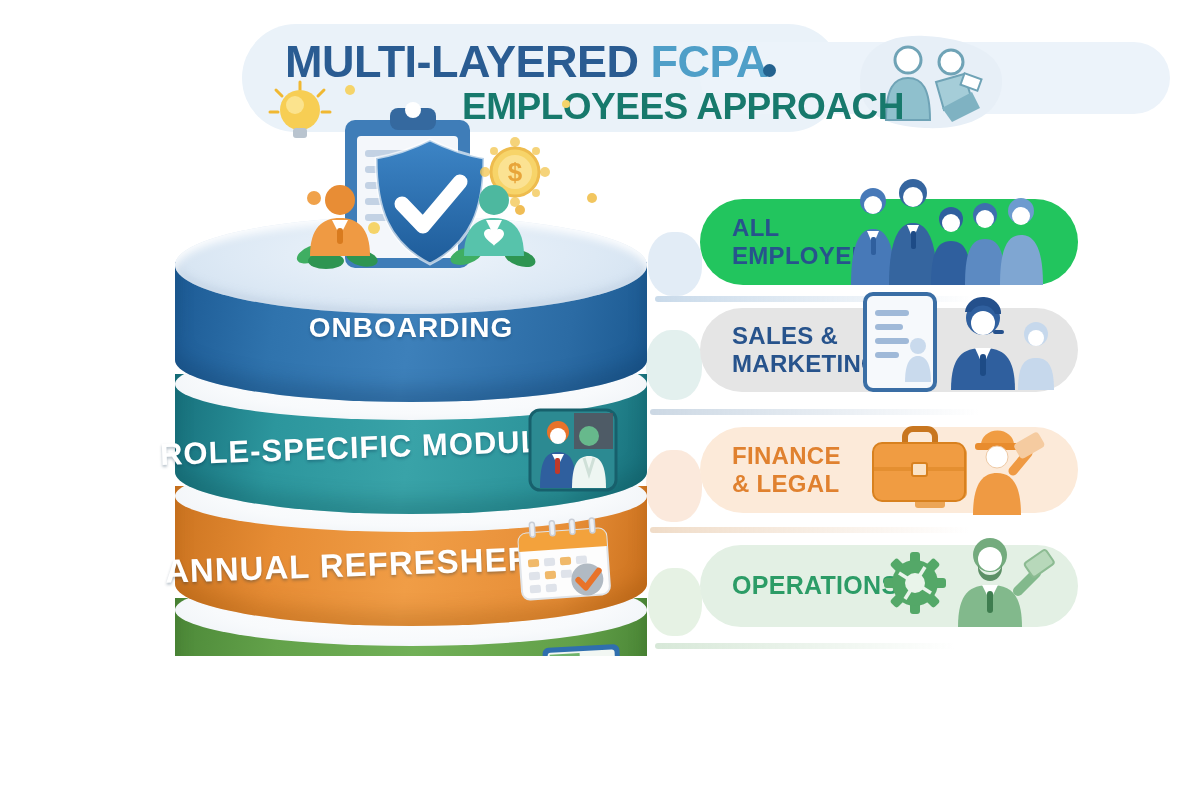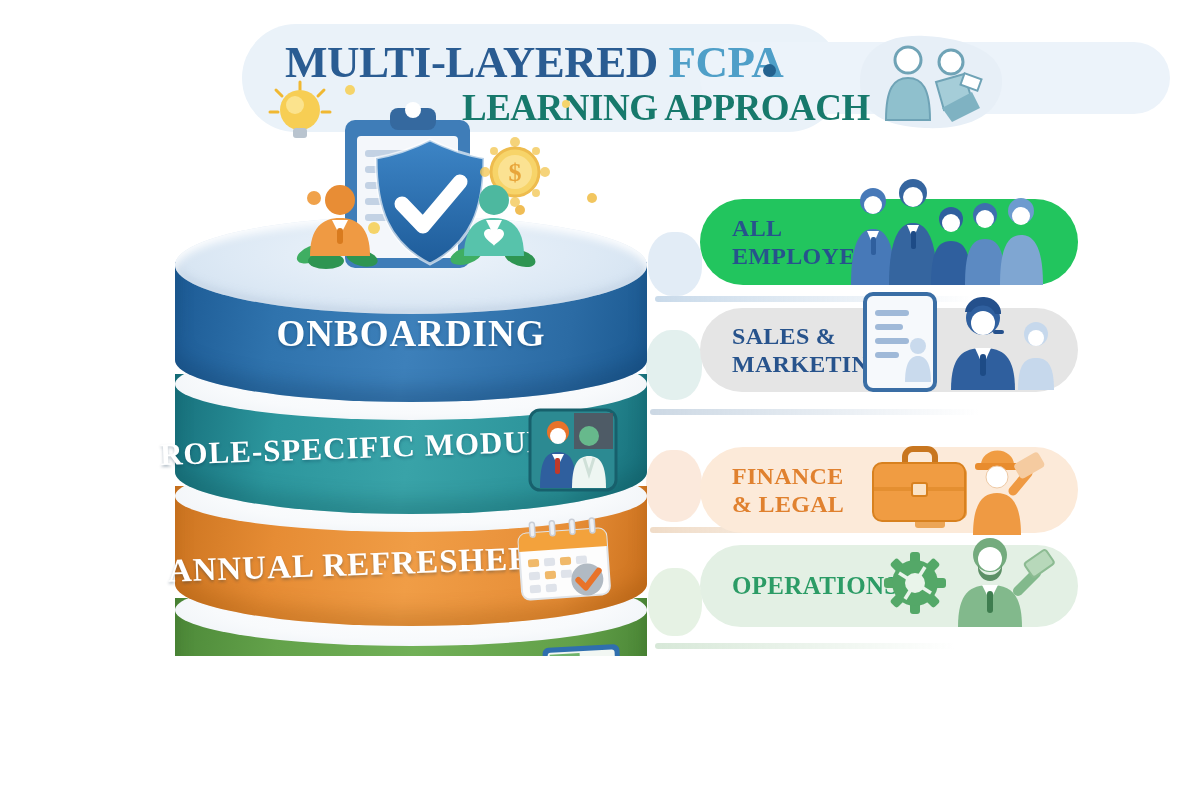--- a/index.html
+++ b/index.html
@@ -1,17 +1,17 @@
 <!DOCTYPE html>
 <html><head>
 <meta charset="utf-8">
 <style>
   html,body{margin:0;padding:0;background:#fff;}
   .stage{position:relative;width:1200px;height:656px;background:#ffffff;overflow:hidden;
-         font-family:Liberation Serif, serif;}
+         font-family:Liberation Sans, sans-serif;}
   .abs{position:absolute;}
 
   
   .blob-title{left:242px;top:24px;width:600px;height:108px;background:#eaf2f9;border-radius:60px;z-index:1;}
   .blob-title2{left:700px;top:42px;width:470px;height:72px;background:#ecf3fa;border-radius:40px;z-index:1;}
 
   
   .title-l1{left:285px;top:36px;font-size:45px;font-weight:800;letter-spacing:-0.5px;z-index:5;white-space:nowrap;}
   .title-l1 .p1{color:#2a5c92;}
   .title-l1 .p2{color:#4f9fc8;}
@@ -29,21 +29,21 @@
   .band-orange{top:486px;z-index:28;background:linear-gradient(100deg,#cc7420 0%,#e68c34 22%,#f09d46 50%,#e68d36 82%,#c96f1c 100%);box-shadow:inset 0 -14px 18px rgba(140,70,5,.25);}
   .band-green{top:598px;height:144px;z-index:24;background:linear-gradient(100deg,#4c8838 0%,#63a24a 22%,#71b057 50%,#62a049 82%,#478233 100%);box-shadow:inset 0 -14px 18px rgba(40,80,20,.28);}
   .rim{left:175px;width:472px;height:72px;border-radius:50%;
        background:radial-gradient(ellipse at 50% 40%, #ffffff 0%, #f8fafc 60%, #e9eef3 100%);}
   .rim-teal{top:348px;z-index:34;}
   .rim-orange{top:460px;z-index:30;}
   .rim-green{top:574px;z-index:26;}
 
   .band-label{color:#fff;font-weight:800;letter-spacing:1px;text-align:center;z-index:44;
               text-shadow:0 2px 3px rgba(0,40,70,.30);white-space:nowrap;}
-  .lbl-onboarding{left:175px;top:312px;width:472px;font-size:37px;}
+  .lbl-onboarding{left:175px;top:312px;width:472px;font-size:28px;}
   .lbl-role{left:160px;top:430px;width:400px;font-size:31px;transform:rotate(-2deg);}
   .lbl-annual{left:165px;top:546px;width:390px;font-size:33px;transform:rotate(-2deg);}
   .lbl-scenario{left:155px;top:660px;width:420px;font-size:29px;transform:rotate(-2deg);}
 
   .ground-shadow{left:140px;top:712px;width:620px;height:60px;border-radius:50%;z-index:2;
     background:radial-gradient(ellipse at center, rgba(175,185,198,.45) 0%, rgba(200,208,218,.22) 55%, rgba(255,255,255,0) 75%);
     filter:blur(6px);}
 
   
   .nub{border-radius:45%;z-index:8;}
@@ -54,21 +54,21 @@
   .swoosh{height:6px;border-radius:3px;z-index:6;filter:blur(.6px);}
   .sw1{left:655px;top:296px;width:320px;background:linear-gradient(90deg,#c9daea,rgba(201,218,234,0));}
   .sw2{left:650px;top:409px;width:330px;background:linear-gradient(90deg,#ccd8e4,rgba(204,216,228,0));}
   .sw3{left:650px;top:527px;width:320px;background:linear-gradient(90deg,#f0dcc8,rgba(240,220,200,0));}
   .sw4{left:655px;top:643px;width:300px;background:linear-gradient(90deg,#d7e8d8,rgba(215,232,216,0));}
 
   
   .pill{left:700px;width:378px;border-radius:44px;z-index:10;}
   .pill1{top:199px;height:86px;background:#22c55e;}
   .pill2{top:308px;height:84px;background:#e5e5e5;}
-  .pill3{top:427px;height:86px;background:#fcead9;margin-top:20px;}
+  .pill3{top:427px;height:86px;background:#fcead9;}
   .pill4{top:545px;height:82px;background:#e3f0e4;}
   .pill-label{position:absolute;left:32px;top:50%;transform:translateY(-50%);
               font-size:24px;font-weight:800;line-height:1.18;letter-spacing:.3px;white-space:nowrap;}
   .pill1 .pill-label,.pill2 .pill-label{color:#27538c;}
   .pill3 .pill-label{color:#e0812f;}
   .pill4 .pill-label{color:#2c9c66;font-size:25px;}
   .pill-icon{position:absolute;z-index:12;}
 
   svg{display:block;overflow:visible;}
 </style>
@@ -78,21 +78,21 @@
 <div class="stage">
 
   <div class="abs blob-title"></div>
   <div class="abs blob-title2"></div>
 
   <div class="abs title-l1">
     <span class="p1">MULTI-LAYERED</span>
     <span> </span>
     <span class="p2">FCPA</span>
   </div>
-  <div class="abs title-l2">LEARNING APPROACH</div>
+  <div class="abs title-l2">EMPLOYEES APPROACH</div>
   <div class="abs title-dot"></div>
 
   <div class="abs" style="left:262px;top:78px;z-index:45;">
     <svg width="360" height="195" viewBox="0 0 360 195">
       <defs>
         <linearGradient id="shgrad" x1="0" y1="0" x2="0" y2="1">
           <stop offset="0" stop-color="#3d85c6"></stop>
             <stop offset="1" stop-color="#1e5c9a"></stop>
         </linearGradient>
       </defs>

